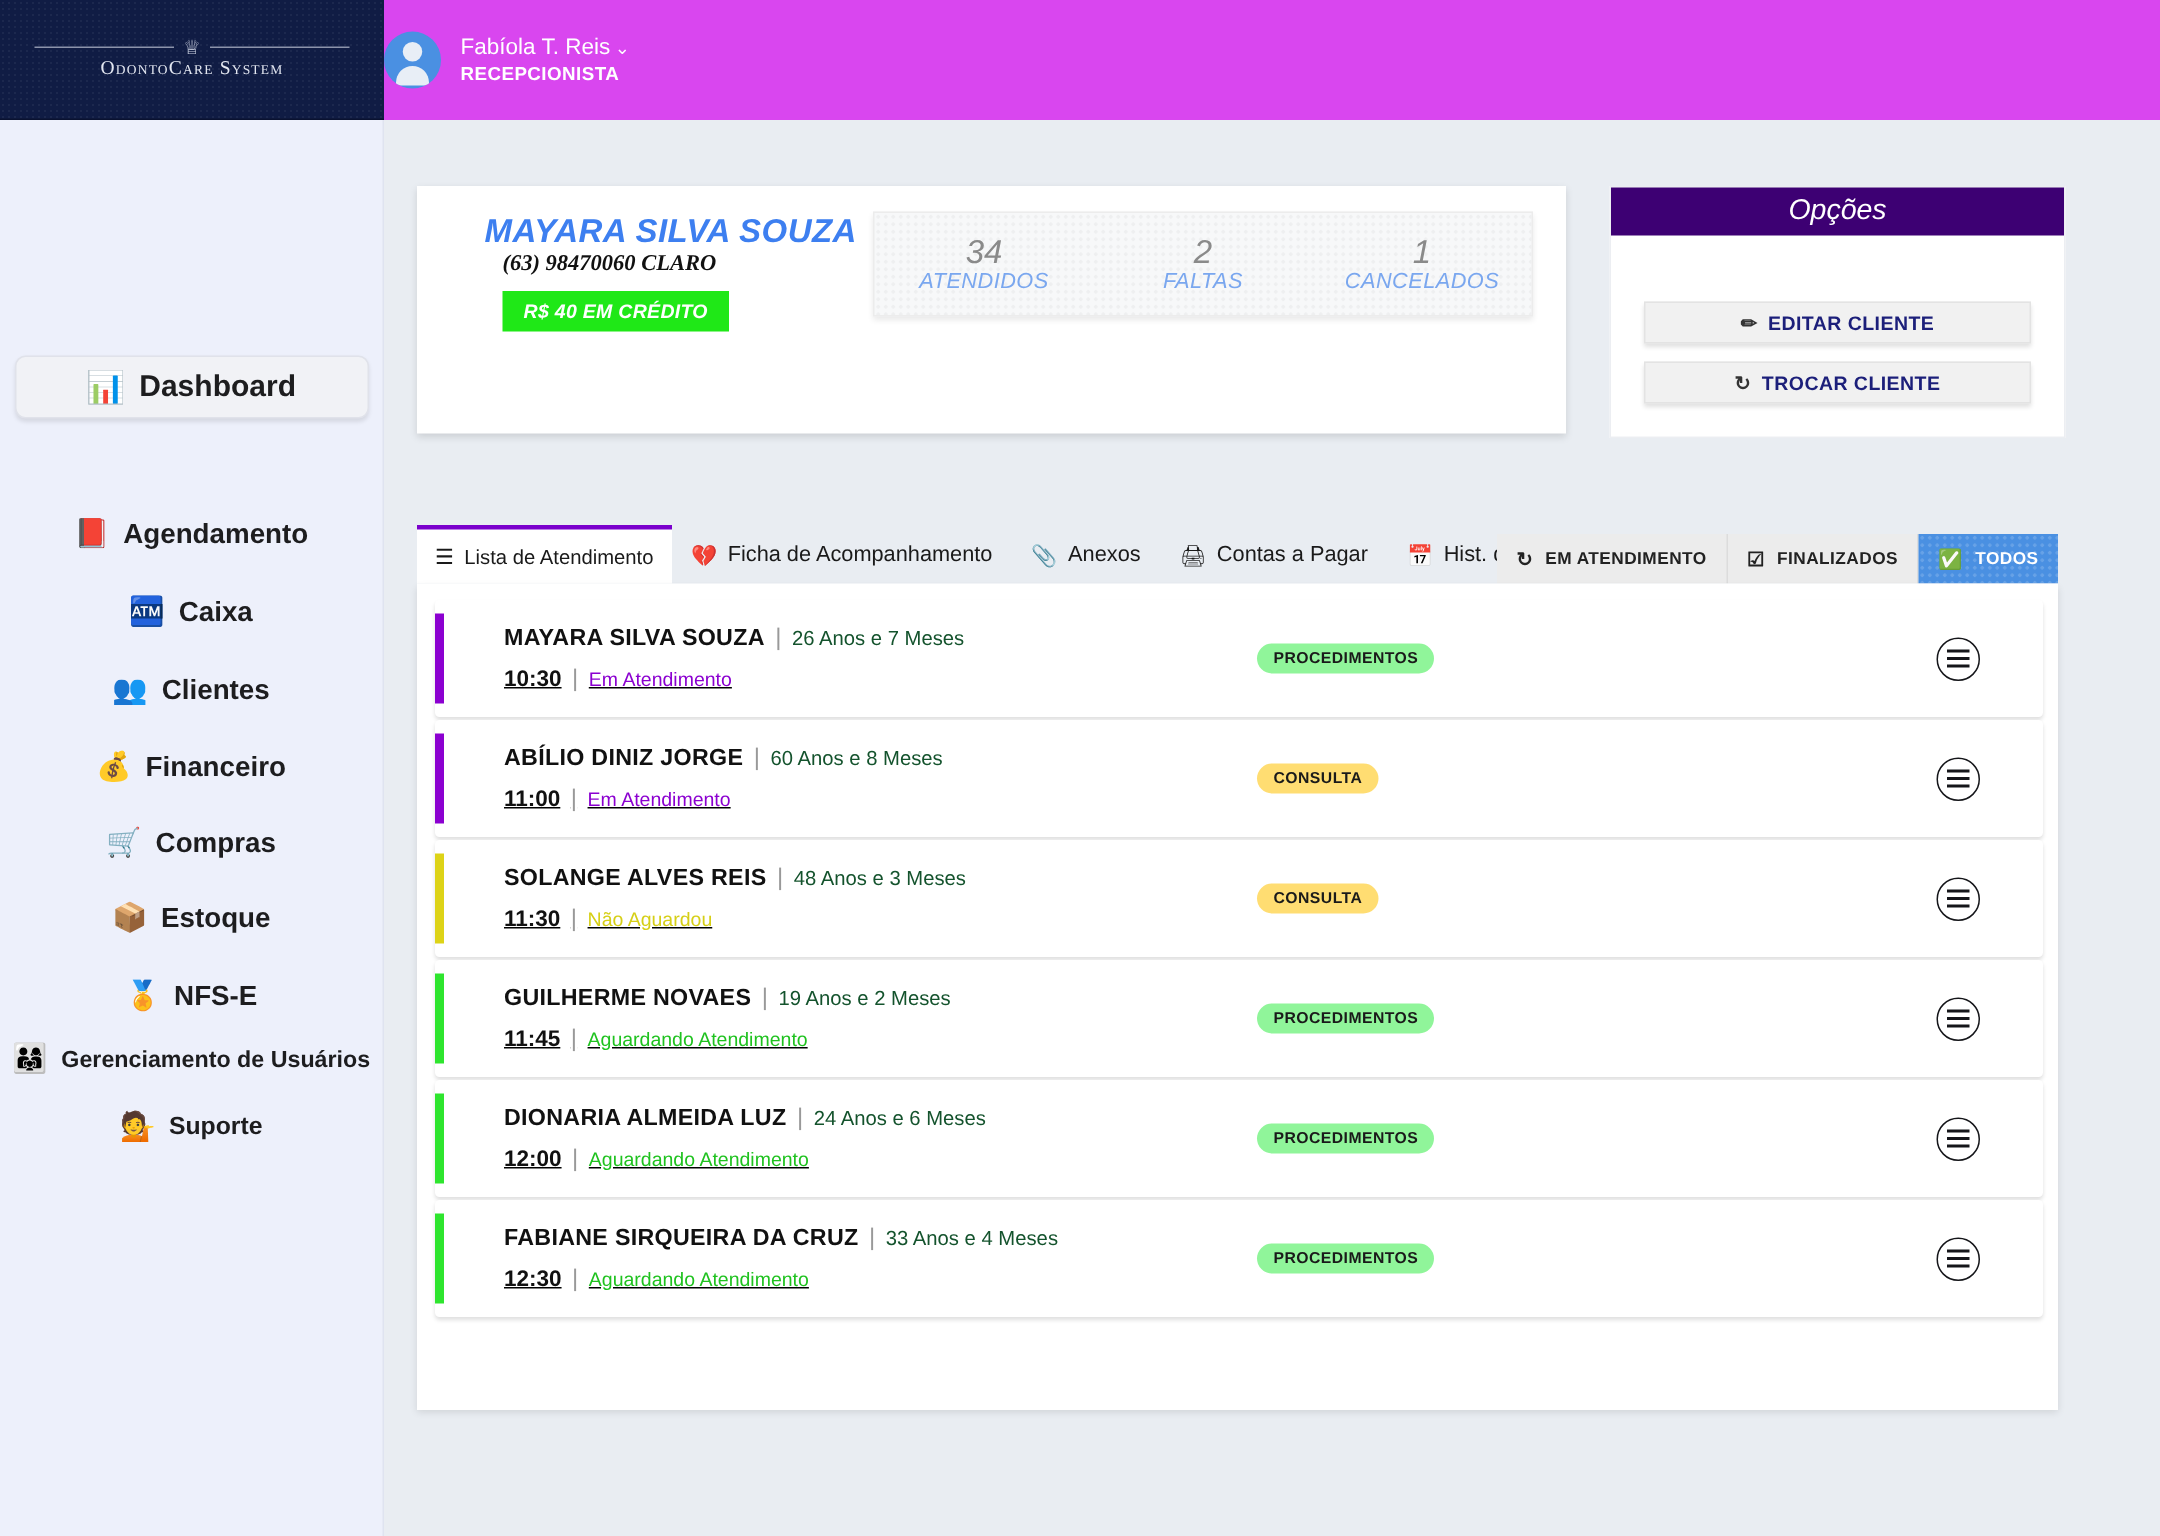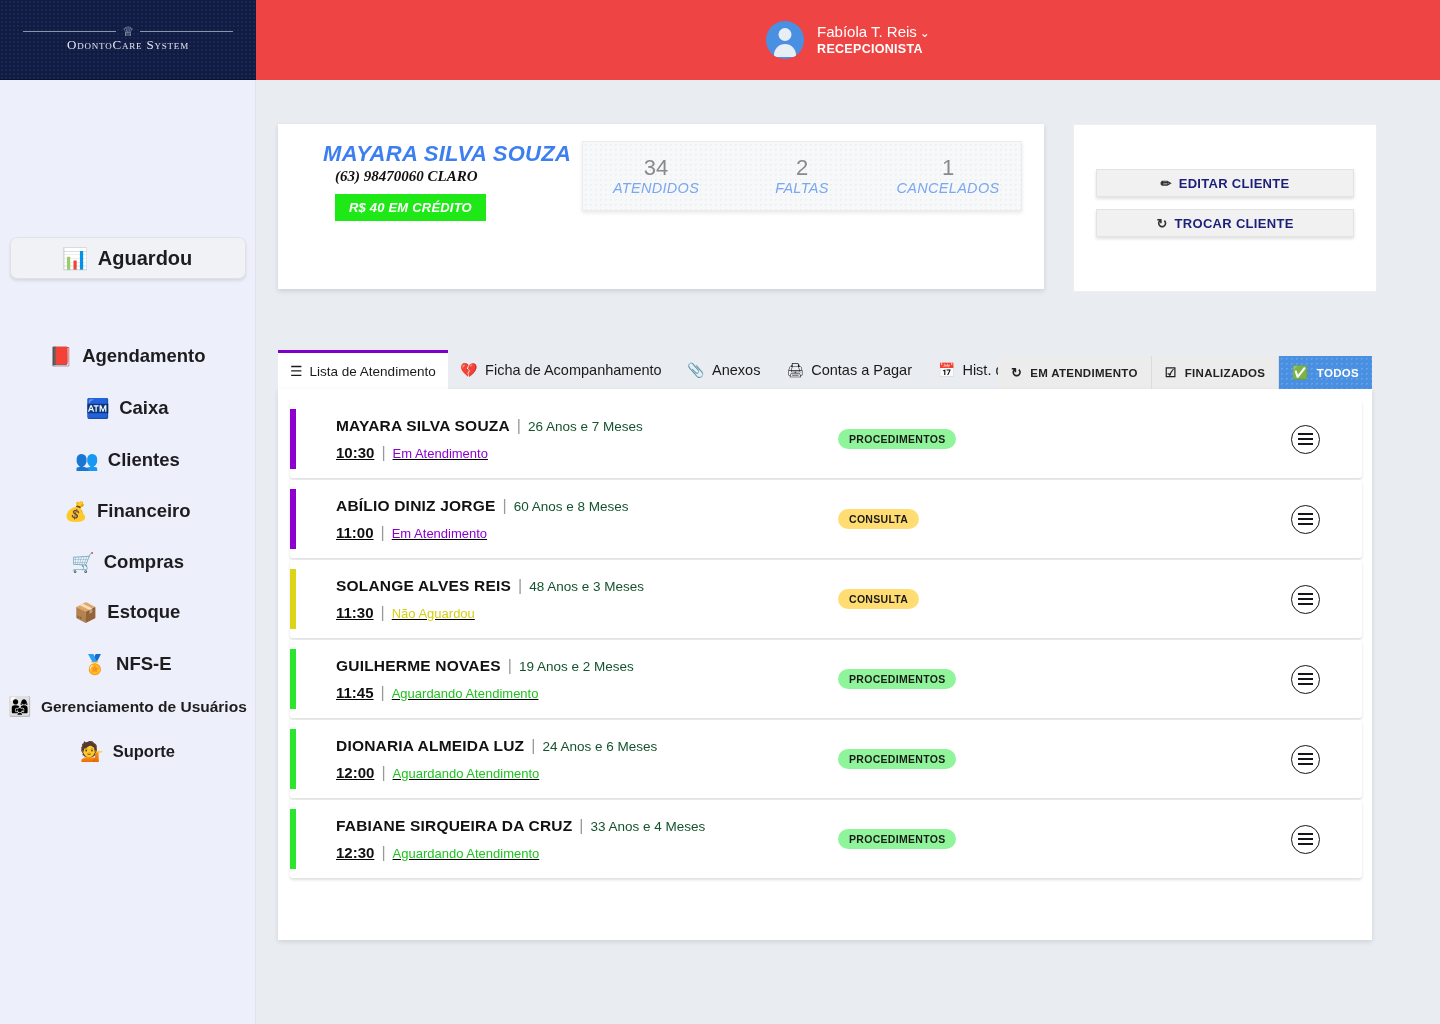--- a/index.html
+++ b/index.html
@@ -68,22 +68,22 @@
   }
   .nav-dashboard .ico { font-size: 21px; }
   .nav-item.lvl2 { font-size: 18.5px; margin-bottom: 0; }
   .nav-item.small { font-size: 15.5px; font-weight: bold; }
   .nav-list > .nav-item { margin-bottom: 0; }
 
   
   .topbar {
     position: absolute; left: 256px; top: 0;
     width: 1184px; height: 80px;
-    background: #ef4444;
-    display: flex; align-items: center; justify-content: center;
+    background: #d946ef;
+    display: flex; align-items: center; justify-content: flex-start;
   }
   .user { display: flex; align-items: center; gap: 13px; }
   .avatar {
     width: 38px; height: 38px; border-radius: 50%;
     background: #4a90e2;
     display: flex; align-items: flex-end; justify-content: center;
     overflow: hidden; position: relative;
   }
   .avatar .head {
     position:absolute; top:7px; left:50%; transform:translateX(-50%);
@@ -126,21 +126,21 @@
     position: absolute; left: 304px; top: 17px;
     width: 440px; height: 70px;
     background: #f7f8f9;
     background-image: radial-gradient(rgba(0,0,0,.035) 1px, transparent 1px);
     background-size: 5px 5px;
     border: 1px solid #ececec;
     box-shadow: 0 2px 4px rgba(0,0,0,.09);
     display: flex; align-items: center;
   }
   .stat { flex: 1; text-align: center; }
-  .stat .num { font-size: 22px; color: #8a8a8a; line-height: 1.05; }
+  .stat .num { font-size: 22px; font-style: italic; color: #8a8a8a; line-height: 1.05; }
   .stat .lbl { font-size: 14.5px; font-style: italic; color: #7aa7ef; letter-spacing: .3px; }
 
   .options {
     position: absolute; left: 817px; top: 44px;
     width: 304px; height: 168px;
     background: #fff;
     border: 1px solid #eceef2;
   }
   .options-head {
     height: 32px; background: #3d0073; color: #fff;
@@ -255,21 +255,21 @@
         <span class="ln"></span>
         <span class="logo-crown">♕</span>
         <span class="ln"></span>
       </div>
       <div class="logo-text">OdontoCare System</div>
     </div>
 
     <nav class="nav">
       <div class="nav-item nav-dashboard">
         <span class="ico">📊</span>
-        <span>Aguardou</span>
+        <span>Dashboard</span>
       </div>
 
       <div class="nav-list">
         <div class="nav-item lvl2" style="margin-bottom:30px">
           <span class="ico">📕</span>
           <span>Agendamento</span>
         </div>
         <div class="nav-item lvl2" style="margin-bottom:30px">
           <span class="ico">🏧</span>
           <span>Caixa</span>
@@ -338,20 +338,21 @@
           <div class="lbl">FALTAS</div>
         </div>
         <div class="stat">
           <div class="num">1</div>
           <div class="lbl">CANCELADOS</div>
         </div>
       </div>
     </section>
 
     <section class="options">
+      <div class="options-head">Opções</div>
       <div class="opt-btn first">
         <span class="ico">✏</span>
         <span>EDITAR CLIENTE</span>
       </div>
       <div class="opt-btn second">
         <span class="ico">↻</span>
         <span>TROCAR CLIENTE</span>
       </div>
     </section>
 

